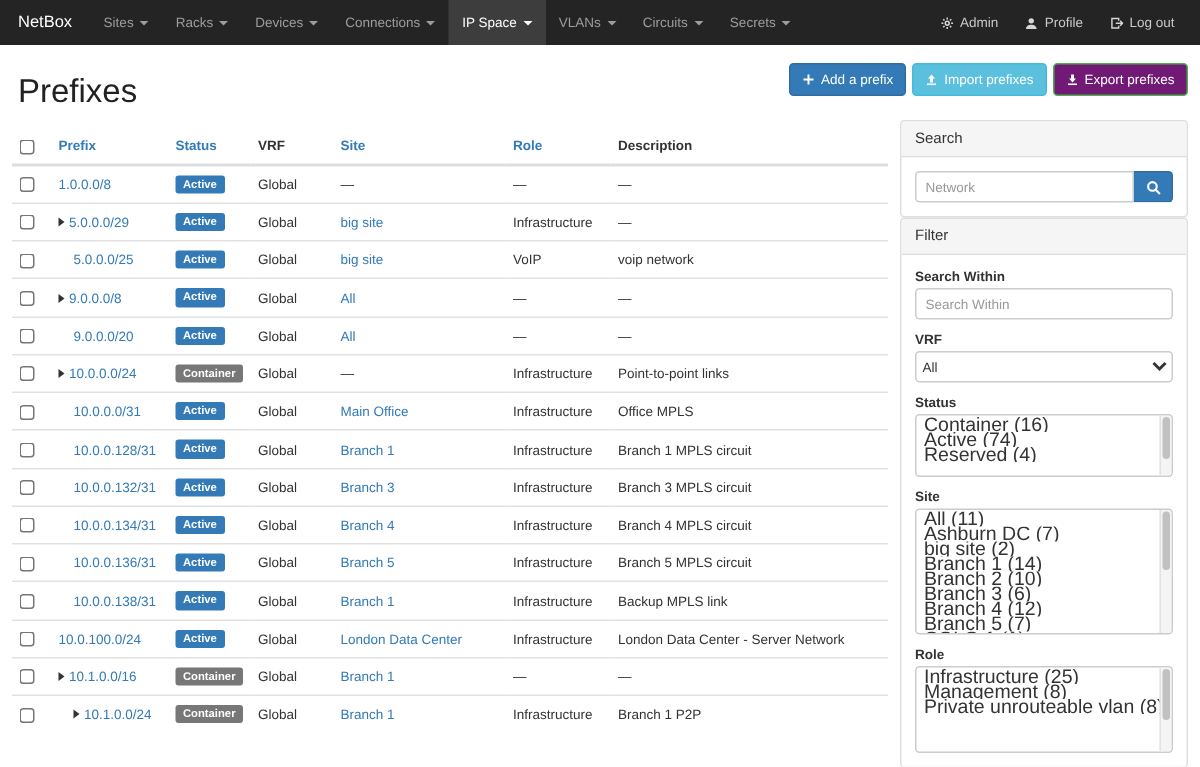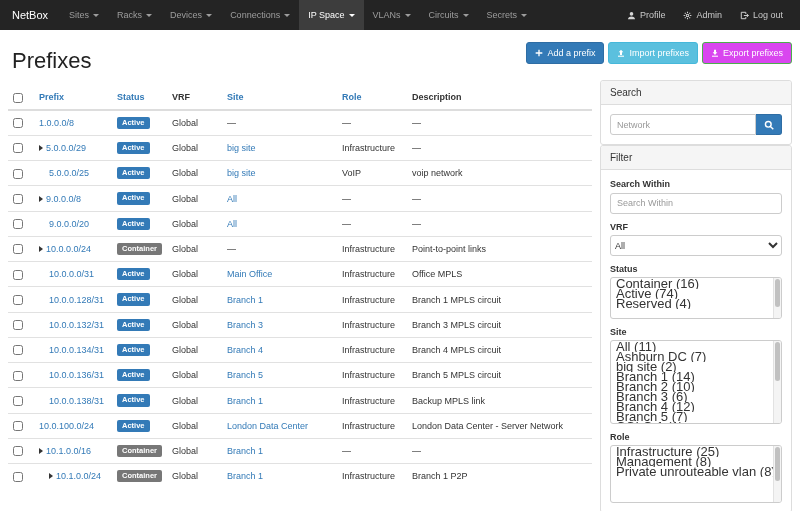--- a/index.html
+++ b/index.html
@@ -20,21 +20,21 @@
   .icon-wrap { display:inline-flex; align-items:center; }
 
   
   .content { position:relative; padding:6px 8px 0; display:flex; gap:8px; }
   .main-col { flex:1; min-width:0; }
   .action-buttons { position:absolute; top:12px; right:8px; display:flex; gap:4px;border-radius:10px; }
   .btn { display:inline-flex; align-items:center; gap:4px; color:#fff; font-size:9px;
     padding:5px 8px; border-radius:3px; border:1px solid transparent; cursor:pointer; }
   .btn-primary { background:#337ab7; border-color:#2e6da4; }
   .btn-info { background:#5bc0de; border-color:#46b8da; }
-  .btn-success { background:#d946ef; border-color:#4cae4c; }
+  .btn-success { background:#701a75; border-color:#4cae4c; }
   h1.page-title { font-size:22px; font-weight:500; color:#222; margin:12px 0 12px 4px; }
 
   
   .prefix-table { width:100%; border-collapse:collapse; font-size:9px; table-layout:fixed; }
   .prefix-table th { text-align:left; padding:6px 5px; border-bottom:2px solid #ddd;
     font-weight:bold; color:#333; }
   .prefix-table th a { color:#337ab7; text-decoration:none; }
   .prefix-table td { padding:6px 5px; border-top:1px solid #e1e1e1; vertical-align:middle;
     white-space:nowrap; overflow:hidden; }
   .link { color:#337ab7; text-decoration:none; }
@@ -112,35 +112,35 @@
         <span class="dd-caret"></span>
       </div>
       <div class="nav-item">
         <span>Secrets</span>
         <span class="dd-caret"></span>
       </div>
     </div>
   <div class="nav-right">
       <div class="nav-item">
         <span class="icon-wrap">
+          <svg viewBox="0 0 14 14" width="9" height="9" fill="none" stroke="#d6d6d6" stroke-width="1.6">
+            <circle cx="7" cy="7" r="2"></circle>
+            <path d="M7 1v2M7 11v2M1 7h2M11 7h2M2.8 2.8l1.4 1.4M9.8 9.8l1.4 1.4M2.8 11.2l1.4-1.4M9.8 4.2l1.4-1.4"></path>
+          </svg>
+        </span>
+        <span>Admin</span>
+      </div>
+      <div class="nav-item">
+        <span class="icon-wrap">
           <svg viewBox="0 0 14 14" width="9" height="9" fill="#d6d6d6">
             <circle cx="7" cy="4.5" r="2.8"></circle>
             <path d="M1.5 13c0-3 2.5-4.5 5.5-4.5s5.5 1.5 5.5 4.5z"></path>
           </svg>
         </span>
         <span>Profile</span>
-      </div>
-      <div class="nav-item">
-        <span class="icon-wrap">
-          <svg viewBox="0 0 14 14" width="9" height="9" fill="none" stroke="#d6d6d6" stroke-width="1.6">
-            <circle cx="7" cy="7" r="2"></circle>
-            <path d="M7 1v2M7 11v2M1 7h2M11 7h2M2.8 2.8l1.4 1.4M9.8 9.8l1.4 1.4M2.8 11.2l1.4-1.4M9.8 4.2l1.4-1.4"></path>
-          </svg>
-        </span>
-        <span>Admin</span>
       </div>
       <div class="nav-item">
         <span class="icon-wrap">
           <svg viewBox="0 0 14 14" width="9" height="9" fill="none" stroke="#d6d6d6" stroke-width="1.5">
             <path d="M9 4.5V2H2v10h7V9.5"></path>
             <path d="M6 7h7M10.5 4.5L13 7l-2.5 2.5"></path>
           </svg>
         </span>
         <span>Log out</span>
       </div>

